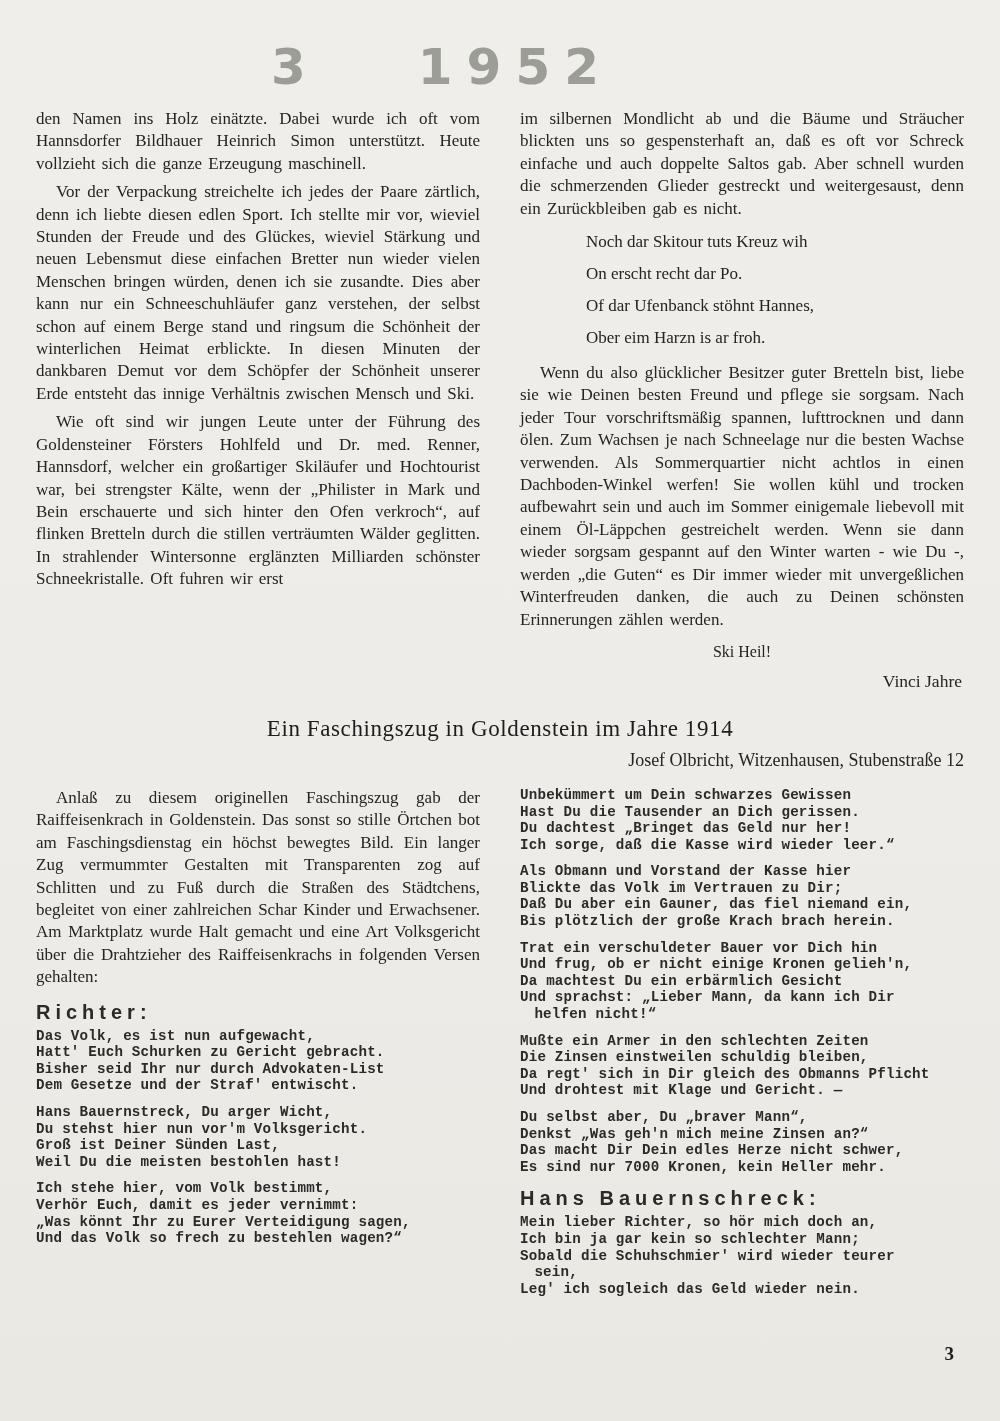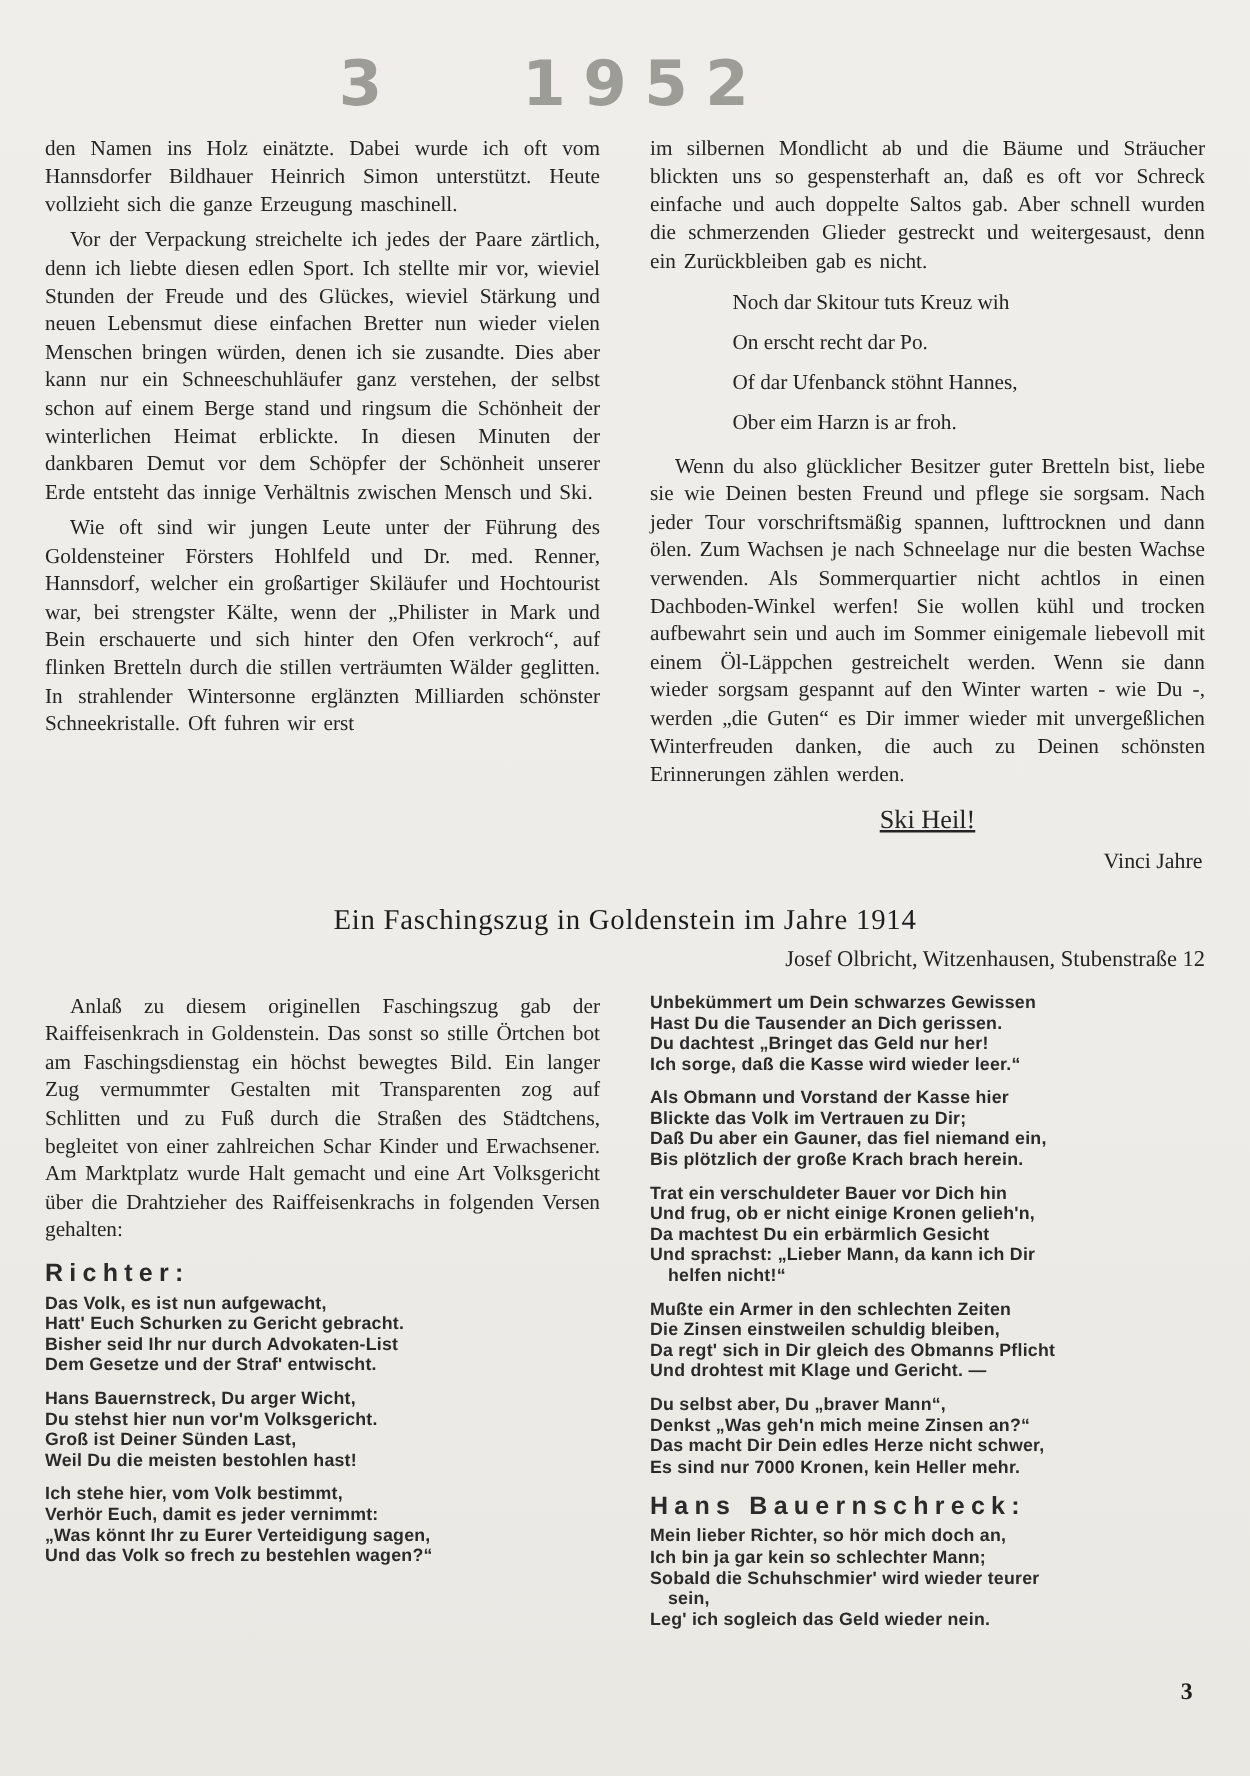--- a/index.html
+++ b/index.html
@@ -35,41 +35,41 @@
     line-height:22.4px;
     word-spacing:2px;
   }
   .indent { text-indent:20px; }
   .poem {
     margin:6px 0 8px 66px;
     font-size:17px;
     line-height:32px;
     white-space:pre-line;
   }
-  .closing { text-align:center; margin-top:12px; font-size:21px;text-decoration:underline; }
+  .closing { text-align:center; margin-top:12px; font-size:16px; }
   .signature { text-align:right; margin-top:10px; padding-right:2px; font-size:17.5px; }
   .title {
     text-align:center;
     font-size:23px;
     font-weight:normal;
     letter-spacing:.6px;
     margin:24px 0 8px 0;
     color:#1d1d1d;
   }
   .byline { text-align:right; font-size:18px; margin:0 0 16px 0; }
   .speaker {
     font-family:Liberation Sans, sans-serif;
     font-weight:bold;
     font-size:20px;
     letter-spacing:5px;
     margin:12px 0 4px 0;
     color:#2a2a2a;
   }
   .stanza {
-    font-family:Liberation Sans, sans-serif;
+    font-family:Liberation Mono, monospace;
     font-weight:bold;
     font-size:14.2px;
     line-height:16.6px;
     letter-spacing:.2px;
     white-space:pre-line;
     margin:0 0 10px 0;
     color:#2a2a2a;
   }
   .page-number {
     position:absolute;

